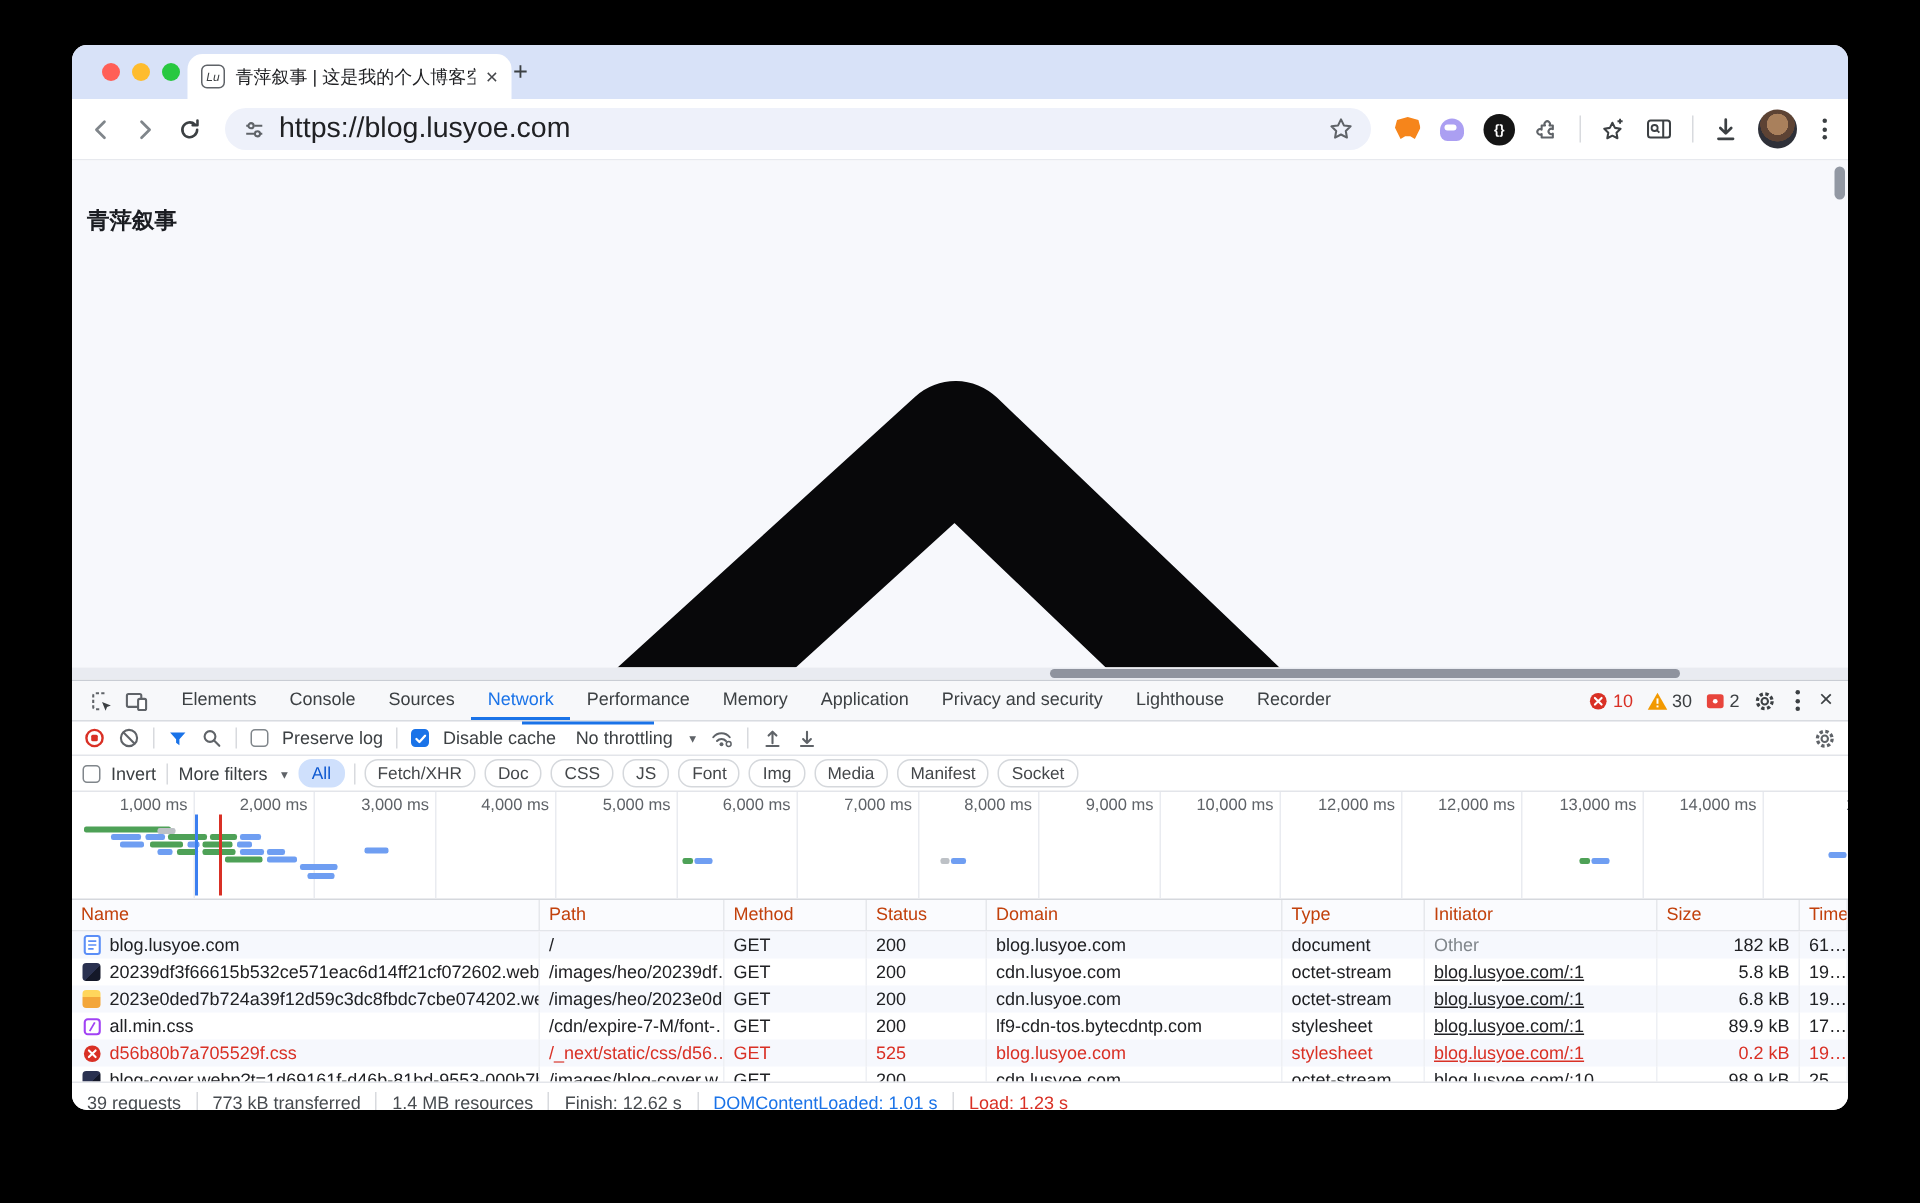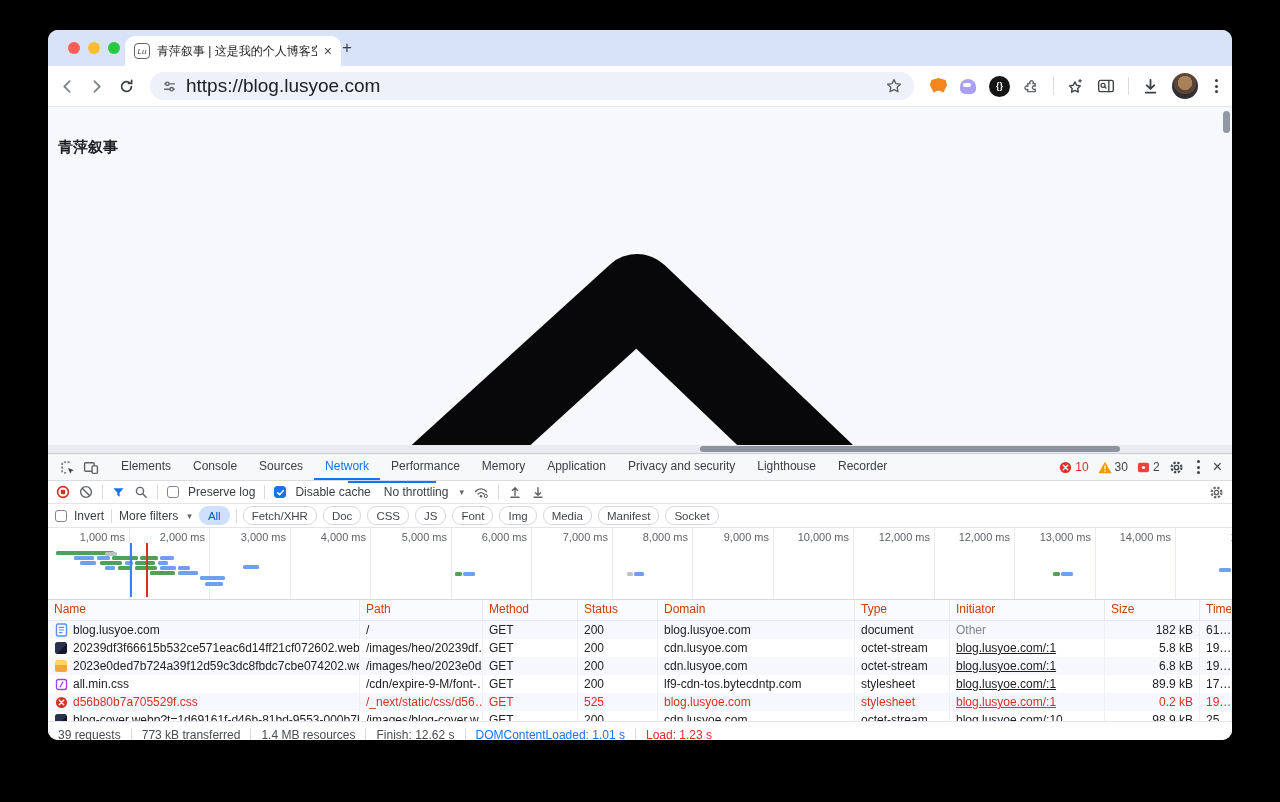--- a/index.html
+++ b/index.html
@@ -510,21 +510,21 @@
         <div class="net-row net-grid">
           <div class="cell name-cell">
             <span class="ric">
               <svg width="13" height="13" viewBox="0 0 13 13">
                 <rect x="1.5" y="1.5" width="10" height="10" rx="2" fill="#fff" stroke="#a142f4" stroke-width="1.4"></rect>
                 <line x1="8.2" y1="3.6" x2="4.8" y2="9.4" stroke="#a142f4" stroke-width="1.2"></line>
               </svg>
             </span>
             <span>all.min.css</span>
           </div>
-          <div class="cell">/cdn/expire-9-M/font-…</div>
+          <div class="cell">/cdn/expire-7-M/font-…</div>
           <div class="cell">GET</div>
           <div class="cell">200</div>
           <div class="cell">lf9-cdn-tos.bytecdntp.com</div>
           <div class="cell">stylesheet</div>
           <div class="cell init"><span>blog.lusyoe.com/:1</span></div>
           <div class="cell size">89.9 kB</div>
           <div class="cell">17…</div>
         </div>
         <div class="net-row net-grid alt error">
           <div class="cell name-cell">

